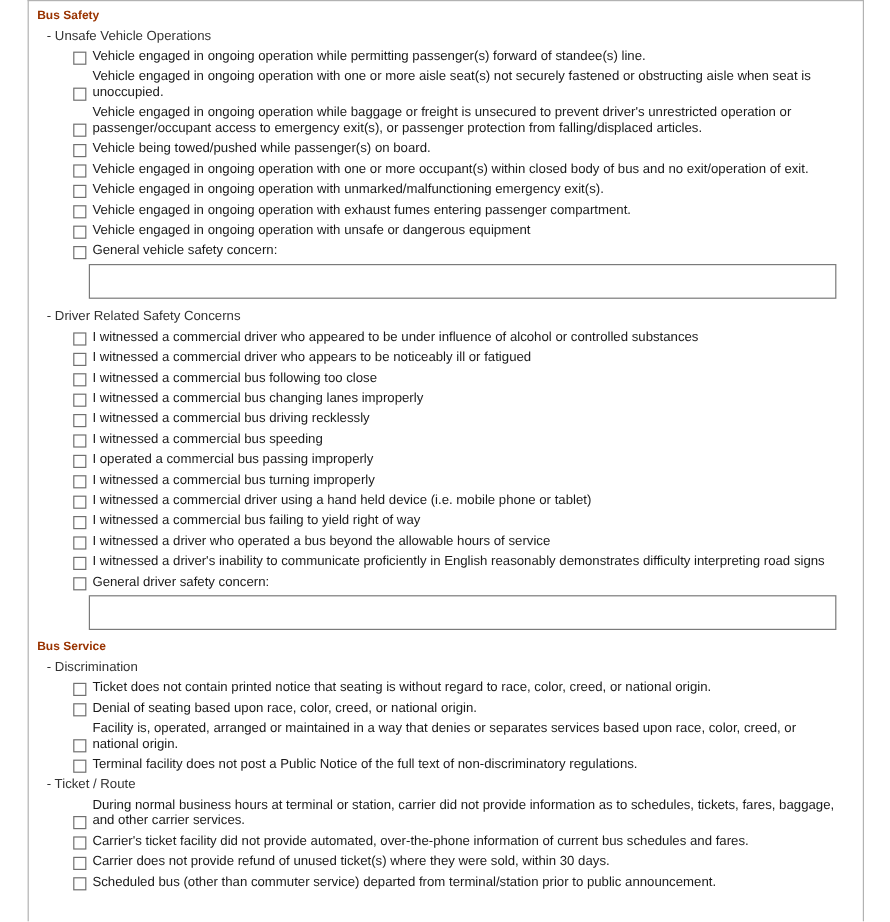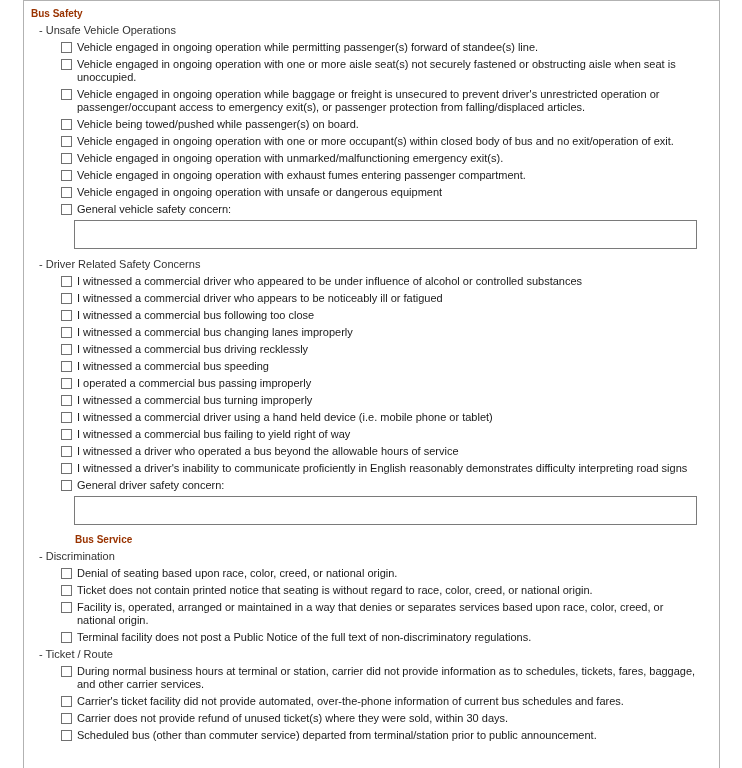--- a/index.html
+++ b/index.html
@@ -14,36 +14,36 @@
   .panel {
     margin-left: 23px;
     width: 697px;
     min-height: 768px;
     border: 1px solid #b2b2b2;
     border-bottom: none;
     padding: 5px 8px 4px 7px;
     background: #ffffff;
   }
   .form-section { margin: 0 0 2px 0; }
-  .form-section + .form-section .section-title { margin-top: 7px; margin-left: 44px; }
+  .form-section + .form-section .section-title { margin-top: 7px; }
   .section-title {
     color: var(--heading-color, #993300);
     font-size: 10px;
     font-weight: bold;
     margin: 2px 0 5px 0;
   }
   .subsection-label {
     font-size: 11px;
     color: #333333;
     margin: 2px 0 5px 8px;
     cursor: default;
   }
   .check-row {
     display: flex;
-    align-items: flex-start;
+    align-items: flex-end;
     gap: 5px;
     margin: 0 14px 4px 30px;
     font-size: 11px;
     line-height: 13px;
     color: #1a1a1a;
   }
   .check-row input[type="checkbox"] {
     appearance: none;
     -webkit-appearance: none;
     width: 11px;
@@ -173,25 +173,25 @@
         </div>
         <textarea class="concern-textarea" style=""></textarea>
       </div>
     </div>
     <div class="form-section">
       <div class="section-title">Bus Service</div>
       <div class="subsection">
         <div class="subsection-label">- Discrimination</div>
         <div class="check-row">
           <input type="checkbox" style="">
+          <span class="check-label">Ticket does not contain printed notice that seating is without regard to race, color, creed, or national origin.</span>
+        </div>
+        <div class="check-row">
+          <input type="checkbox" style="">
           <span class="check-label">Denial of seating based upon race, color, creed, or national origin.</span>
-        </div>
-        <div class="check-row">
-          <input type="checkbox" style="">
-          <span class="check-label">Ticket does not contain printed notice that seating is without regard to race, color, creed, or national origin.</span>
         </div>
         <div class="check-row">
           <input type="checkbox" style="">
           <span class="check-label">Facility is, operated, arranged or maintained in a way that denies or separates services based upon race, color, creed, or national origin.</span>
         </div>
         <div class="check-row">
           <input type="checkbox" style="">
           <span class="check-label">Terminal facility does not post a Public Notice of the full text of non-discriminatory regulations.</span>
         </div>
       </div>

